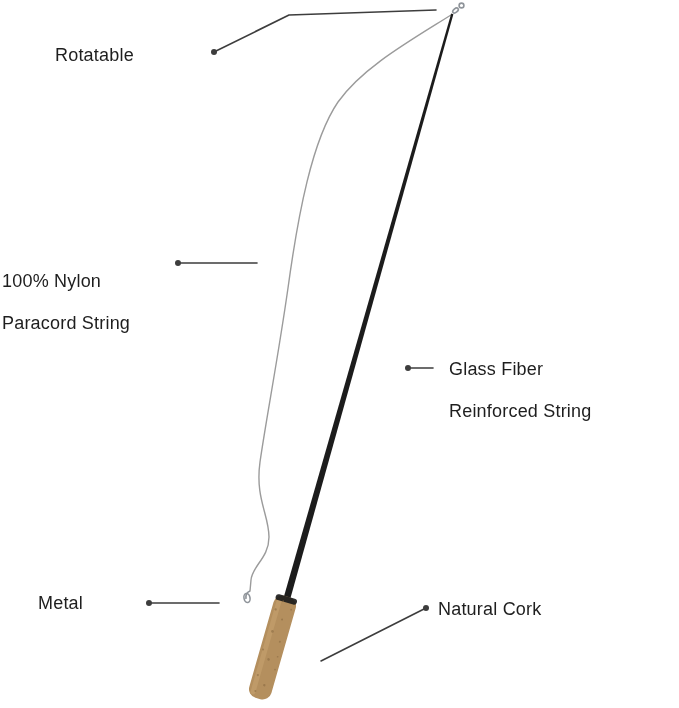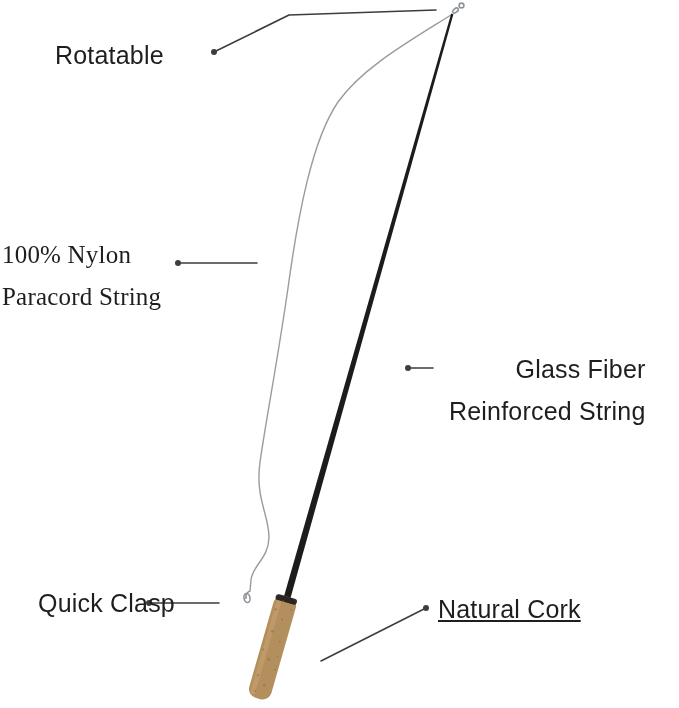--- a/index.html
+++ b/index.html
@@ -28,21 +28,21 @@
     width: 679px;
     height: 708px;
   }
   .stage > svg {
     position: absolute;
     inset: 0;
   }
   .label {
     position: absolute;
     color: var(--text);
-    font-size: 25px;
+    font-size: 18px;
     line-height: 42px;
     letter-spacing: 0.2px;
     white-space: nowrap;
   }
   .label span { display: block; }
 
   .leader { stroke: var(--leader); stroke-width: 1.6; fill: none; stroke-linecap: round; stroke-linejoin: round; }
   .leader-dot { fill: var(--leader); }
 
   [data-name="paracord-string"] { stroke: var(--string); stroke-width: 1.4; fill: none; stroke-linecap: round; }
@@ -120,31 +120,31 @@
         <circle class="speckle" cx="270" cy="600" r="0.9"></circle>
         <circle class="speckle" cx="268" cy="694" r="1.0"></circle>
       </g>
     </g>
   </svg>
 
   <div class="label" style="left:55px; top:34px;" data-name="label-rotatable-metal-tip">
     <span data-name="label-line">Rotatable</span>
   </div>
 
-  <div class="label" style="left:2px; top:234px;font-family:Liberation Serif, serif;" data-name="label-paracord-string">
+  <div class="label" style="left:2px; top:260px;" data-name="label-paracord-string">
     <span data-name="label-line">100% Nylon</span>
     <span data-name="label-line">Paracord String</span>
   </div>
 
-  <div class="label" style="left:449px; top:348px;text-align:right;" data-name="label-glass-fiber">
+  <div class="label" style="left:449px; top:348px;" data-name="label-glass-fiber">
     <span data-name="label-line">Glass Fiber</span>
     <span data-name="label-line">Reinforced String</span>
   </div>
 
   <div class="label" style="left:38px; top:582px;" data-name="label-metal-quick-clasp">
-    <span data-name="label-line">Quick Clasp</span>
+    <span data-name="label-line">Metal</span>
   </div>
 
-  <div class="label" style="left:438px; top:588px;text-decoration:underline;" data-name="label-natural-cork">
+  <div class="label" style="left:438px; top:588px;" data-name="label-natural-cork">
     <span data-name="label-line">Natural Cork</span>
   </div>
 
 </div>
 
 </body></html>

